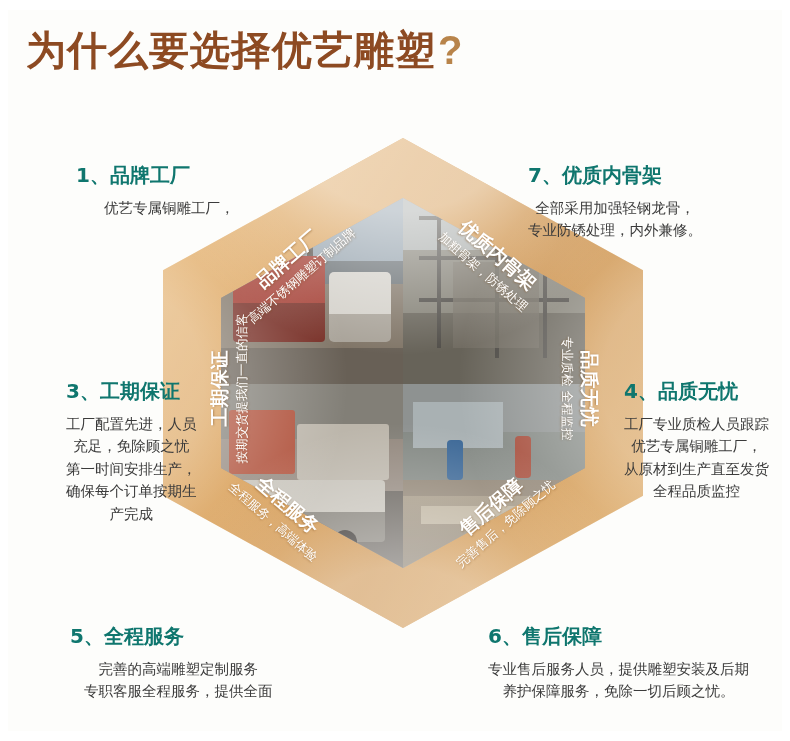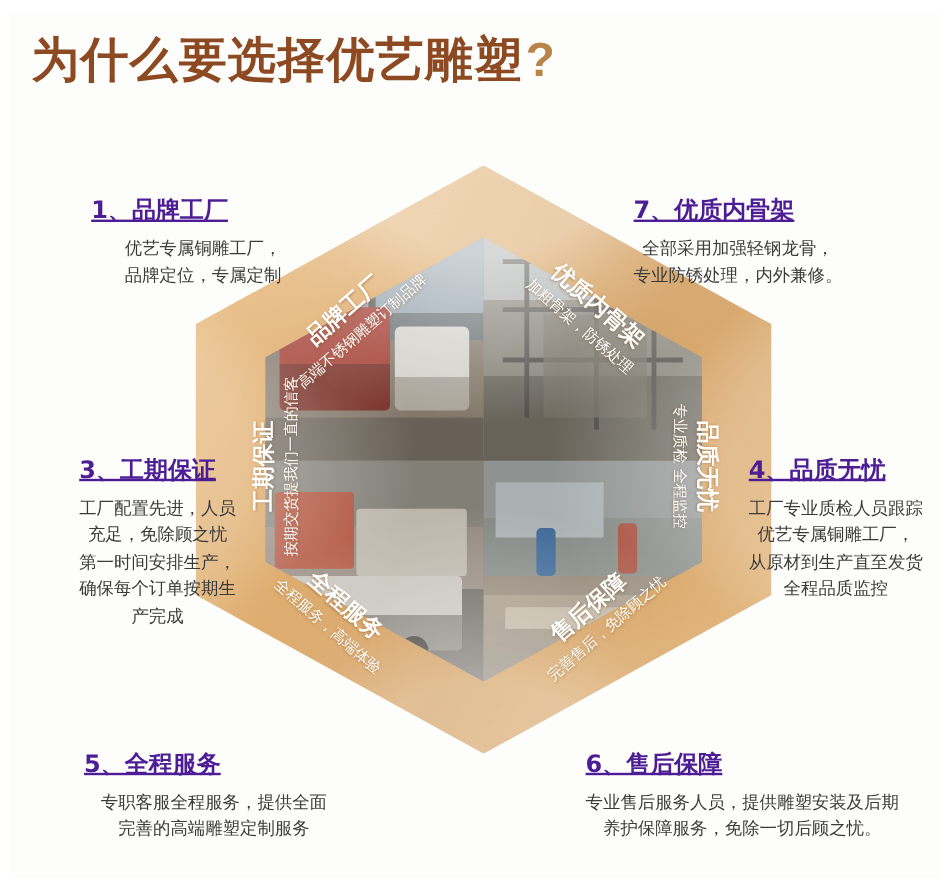--- a/index.html
+++ b/index.html
@@ -188,25 +188,24 @@
   
   #petal-5 { left: 62px; top: 354px; transform: rotate(41deg); transform-origin: 50% 50%; }
   
   #petal-6 { left: 272px; top: 356px; transform: rotate(-41deg); transform-origin: 50% 50%; }
 
   
   .blk { position: absolute; }
   .blk-head {
     font-size: 20px;
     font-weight: bold;
-    color: #4c1d95;
+    color: #0f766e;
     font-family: "DejaVu Sans", "Liberation Sans", sans-serif;
     margin-bottom: 8px;
     white-space: nowrap;
-    text-decoration: underline;
   }
   .blk-body {
     font-size: 14.5px;
     color: #3b3b3b;
     line-height: 1.55;
     font-family: "DejaVu Sans", "Liberation Sans", sans-serif;
     text-align: center;
   }
   .blk-body div { white-space: nowrap; }
 
@@ -289,21 +288,20 @@
     <div class="petal-label" id="petal-6">
       <div class="petal-title">售后保障</div>
       <div class="petal-sub">完善售后，免除顾之忧</div>
     </div>
   </div>
 
   <div class="blk" id="blk-1">
     <div class="blk-head">1、品牌工厂</div>
     <div class="blk-body">
       <div>优艺专属铜雕工厂，</div>
-      <div>品牌定位，专属定制</div>
     </div>
   </div>
 
   <div class="blk" id="blk-2">
     <div class="blk-head">7、优质内骨架</div>
     <div class="blk-body">
       <div>全部采用加强轻钢龙骨，</div>
       <div>专业防锈处理，内外兼修。</div>
     </div>
   </div>
@@ -325,22 +323,22 @@
       <div>工厂专业质检人员跟踪</div>
       <div>优艺专属铜雕工厂，</div>
       <div>从原材到生产直至发货</div>
       <div>全程品质监控</div>
     </div>
   </div>
 
   <div class="blk" id="blk-5">
     <div class="blk-head">5、全程服务</div>
     <div class="blk-body">
+      <div>完善的高端雕塑定制服务</div>
       <div>专职客服全程服务，提供全面</div>
-      <div>完善的高端雕塑定制服务</div>
     </div>
   </div>
 
   <div class="blk" id="blk-6">
     <div class="blk-head">6、售后保障</div>
     <div class="blk-body">
       <div>专业售后服务人员，提供雕塑安装及后期</div>
       <div>养护保障服务，免除一切后顾之忧。</div>
     </div>
   </div>

